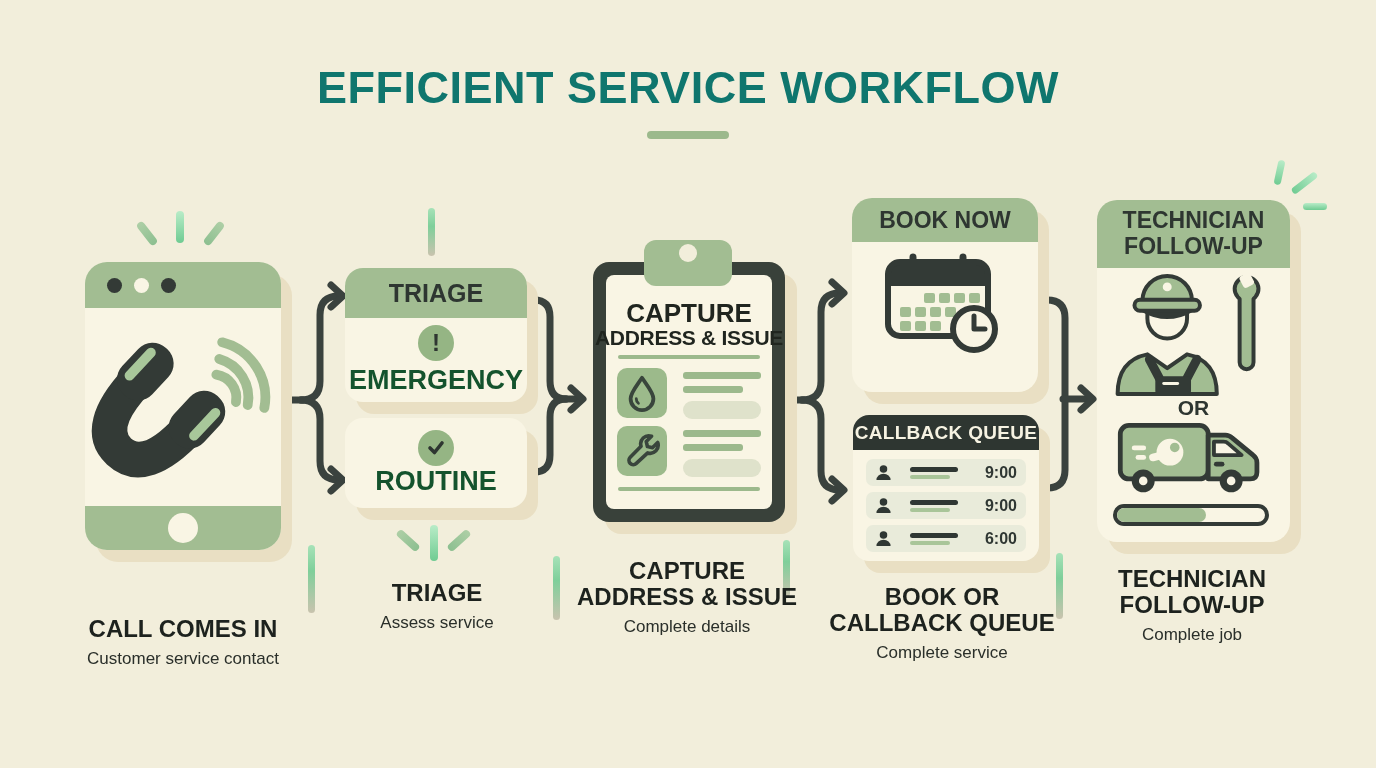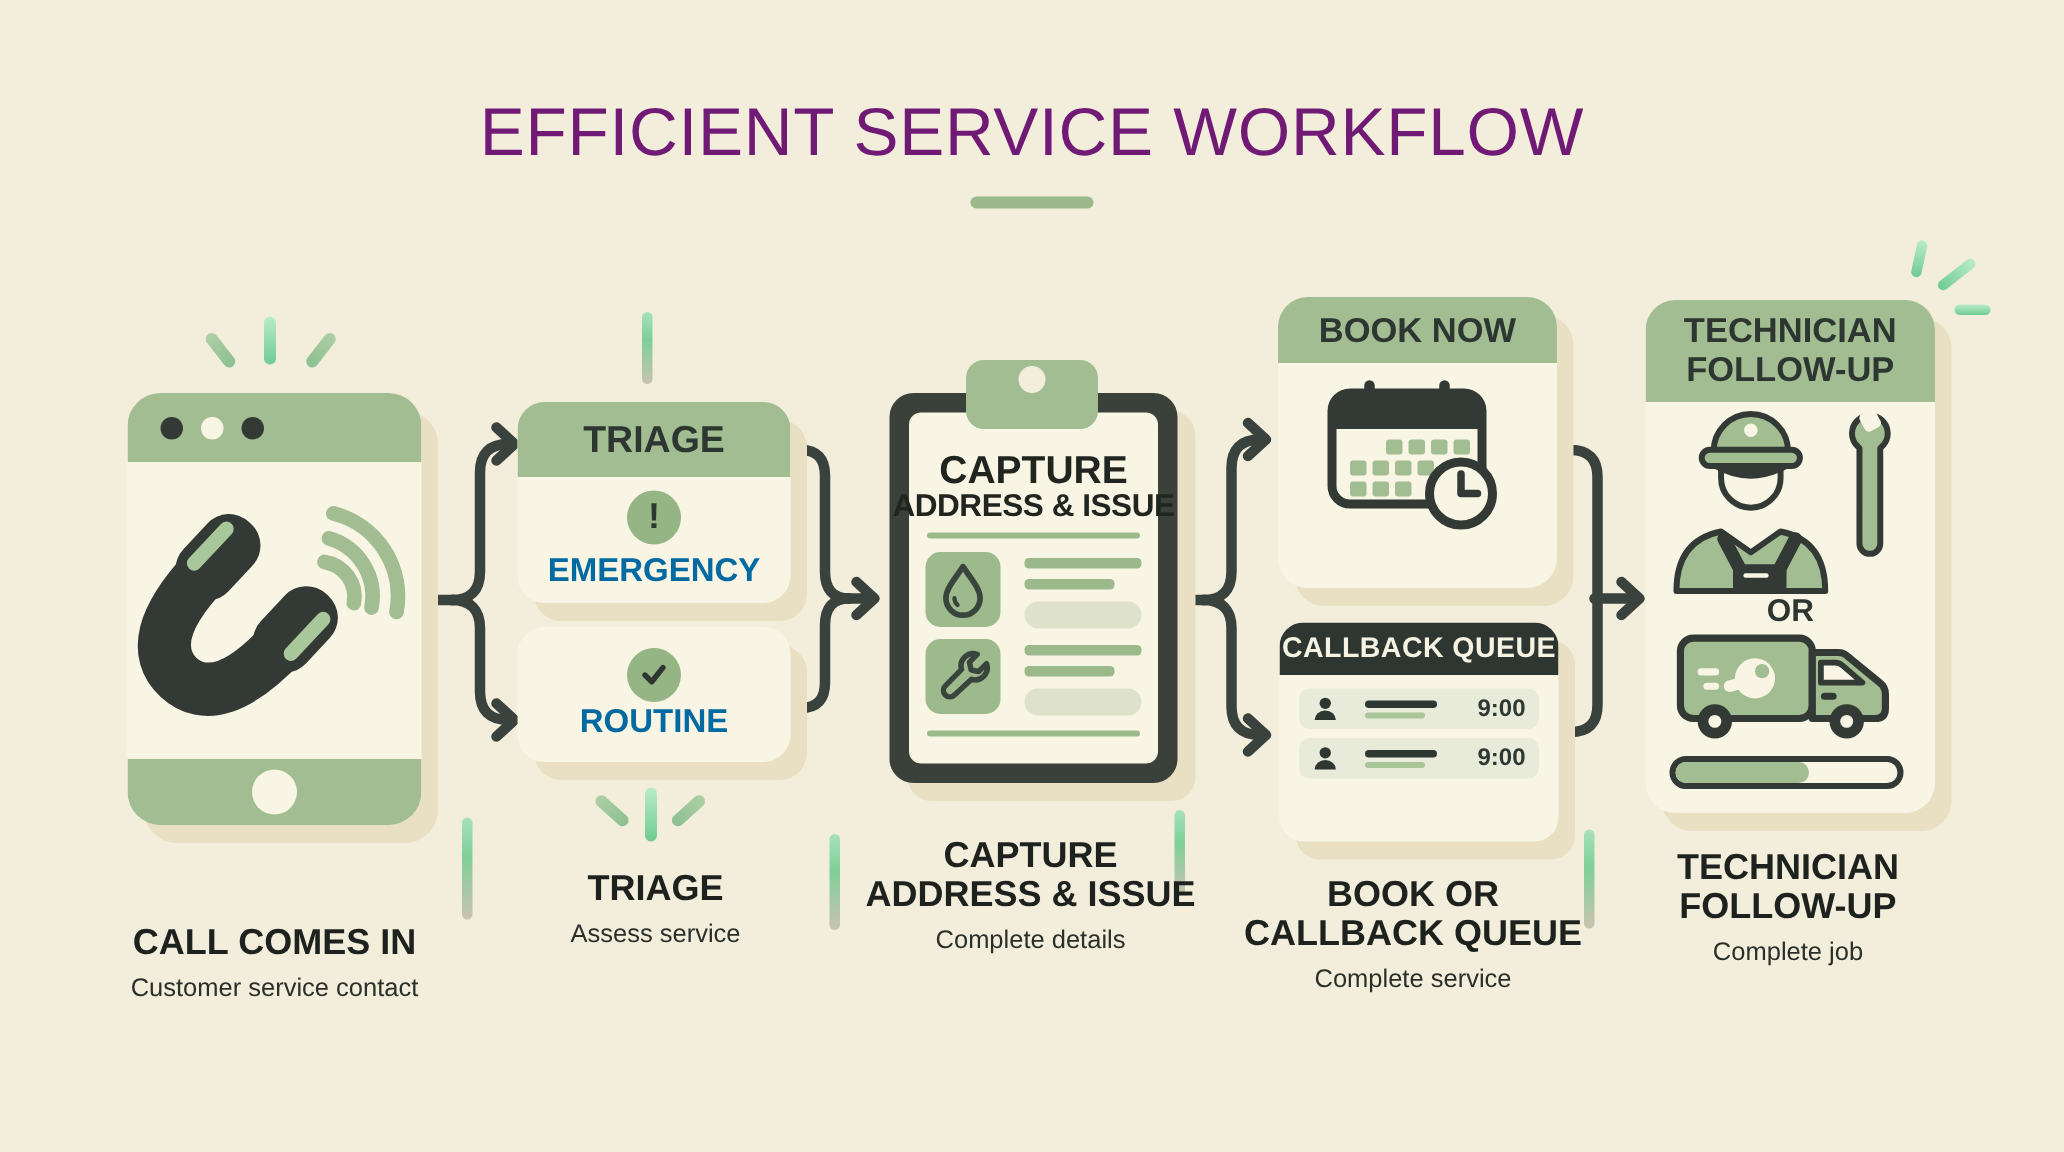--- a/index.html
+++ b/index.html
@@ -6,21 +6,21 @@
   body{
     width:1376px;height:768px;overflow:hidden;
     background:#f2eedb;
     font-family:"Liberation Sans", sans-serif;
     position:relative;
   }
   .abs{position:absolute;}
   
   .page-title{
     left:0;top:62px;width:1376px;text-align:center;
-    font-size:45px;font-weight:400;letter-spacing:.5px;color:#701a75;
+    font-size:45px;font-weight:700;letter-spacing:.5px;color:#0f766e;
   }
   .title-underline{left:647px;top:131px;width:82px;height:8px;border-radius:4px;background:#9cb98c;}
   
   .card{
     background:#f9f5e4;border-radius:20px;
     box-shadow:11px 12px 0 #e9dfc3;
     z-index:2;
   }
   .green-head{
     background:#a2bd92;display:flex;align-items:center;justify-content:center;
@@ -34,21 +34,21 @@
   .phone-dot{width:15px;height:15px;border-radius:50%;}
   .phone-body{flex:1;position:relative;}
   .phone-bottom{height:44px;background:#a2bd92;display:flex;align-items:center;justify-content:center;}
   .home-btn{width:30px;height:30px;border-radius:50%;background:#f9f5e4;}
   
   .triage-card{left:345px;top:268px;width:182px;height:134px;border-radius:18px;display:flex;flex-direction:column;overflow:hidden;}
   .triage-head{height:50px;font-size:25px;}
   .triage-body{flex:1;display:flex;flex-direction:column;align-items:center;justify-content:center;gap:4px;}
   .routine-card{left:345px;top:418px;width:182px;height:90px;border-radius:18px;display:flex;flex-direction:column;align-items:center;justify-content:center;gap:0;}
   .badge-circle{width:36px;height:36px;border-radius:50%;background:#95b584;display:flex;align-items:center;justify-content:center;color:#2e3631;font-weight:700;font-size:24px;line-height:1;}
-  .option-label{font-size:22px;font-weight:700;color:#0369a1;}
+  .option-label{font-size:27px;font-weight:700;color:#14532d;}
   
   .clipboard{left:593px;top:262px;width:192px;height:260px;border-radius:16px;background:#39413a;box-shadow:12px 12px 0 #e9dfc3;z-index:2;}
   .clip-paper{position:absolute;left:13px;top:13px;right:13px;bottom:13px;background:#f9f5e4;border-radius:8px;}
   .clip-tab{left:644px;top:240px;width:88px;height:46px;border-radius:12px;background:#a2bd92;z-index:3;}
   .clip-hole{position:absolute;left:35px;top:4px;width:18px;height:18px;border-radius:50%;background:#f2eedb;}
   .clip-title1{left:593px;top:298px;width:192px;text-align:center;font-size:26px;font-weight:700;color:#20251f;z-index:3;}
   .clip-title2{left:593px;top:326px;width:192px;text-align:center;font-size:21px;font-weight:700;color:#20251f;z-index:3;letter-spacing:-.3px;}
   .hrule{height:4px;border-radius:2px;background:#9cb98c;z-index:3;}
   .icon-box{width:50px;height:50px;border-radius:10px;background:#9cba8b;display:flex;align-items:center;justify-content:center;z-index:3;}
   .gline{border-radius:3px;background:#9cb98c;z-index:3;}
@@ -255,20 +255,31 @@
       <svg width="17" height="17" viewBox="0 0 18 18">
           <circle cx="9" cy="5.2" r="4" fill="#2f3733"></circle>
           <path d="M1.5 17 a7.5 6.8 0 0 1 15 0 z" fill="#2f3733"></path>
         </svg>
       <span class="row-lines">
           <span class="row-dark"></span>
           <span class="row-green"></span>
         </span>
       <span class="row-time">9:00</span>
     </div>
+    <div class="queue-row">
+      <svg width="17" height="17" viewBox="0 0 18 18">
+          <circle cx="9" cy="5.2" r="4" fill="#2f3733"></circle>
+          <path d="M1.5 17 a7.5 6.8 0 0 1 15 0 z" fill="#2f3733"></path>
+        </svg>
+      <span class="row-lines">
+          <span class="row-dark"></span>
+          <span class="row-green"></span>
+        </span>
+      <span class="row-time">6:00</span>
+    </div>
   </div>
 </div>
 
 <div class="abs card tech-card">
   <div class="green-head tech-head">
     <span>TECHNICIAN</span>
     <span>FOLLOW-UP</span>
   </div>
   <div class="tech-body">
     <svg width="165" height="124" viewBox="0 0 165 125" style="position:absolute;left:14px;top:4px;">

